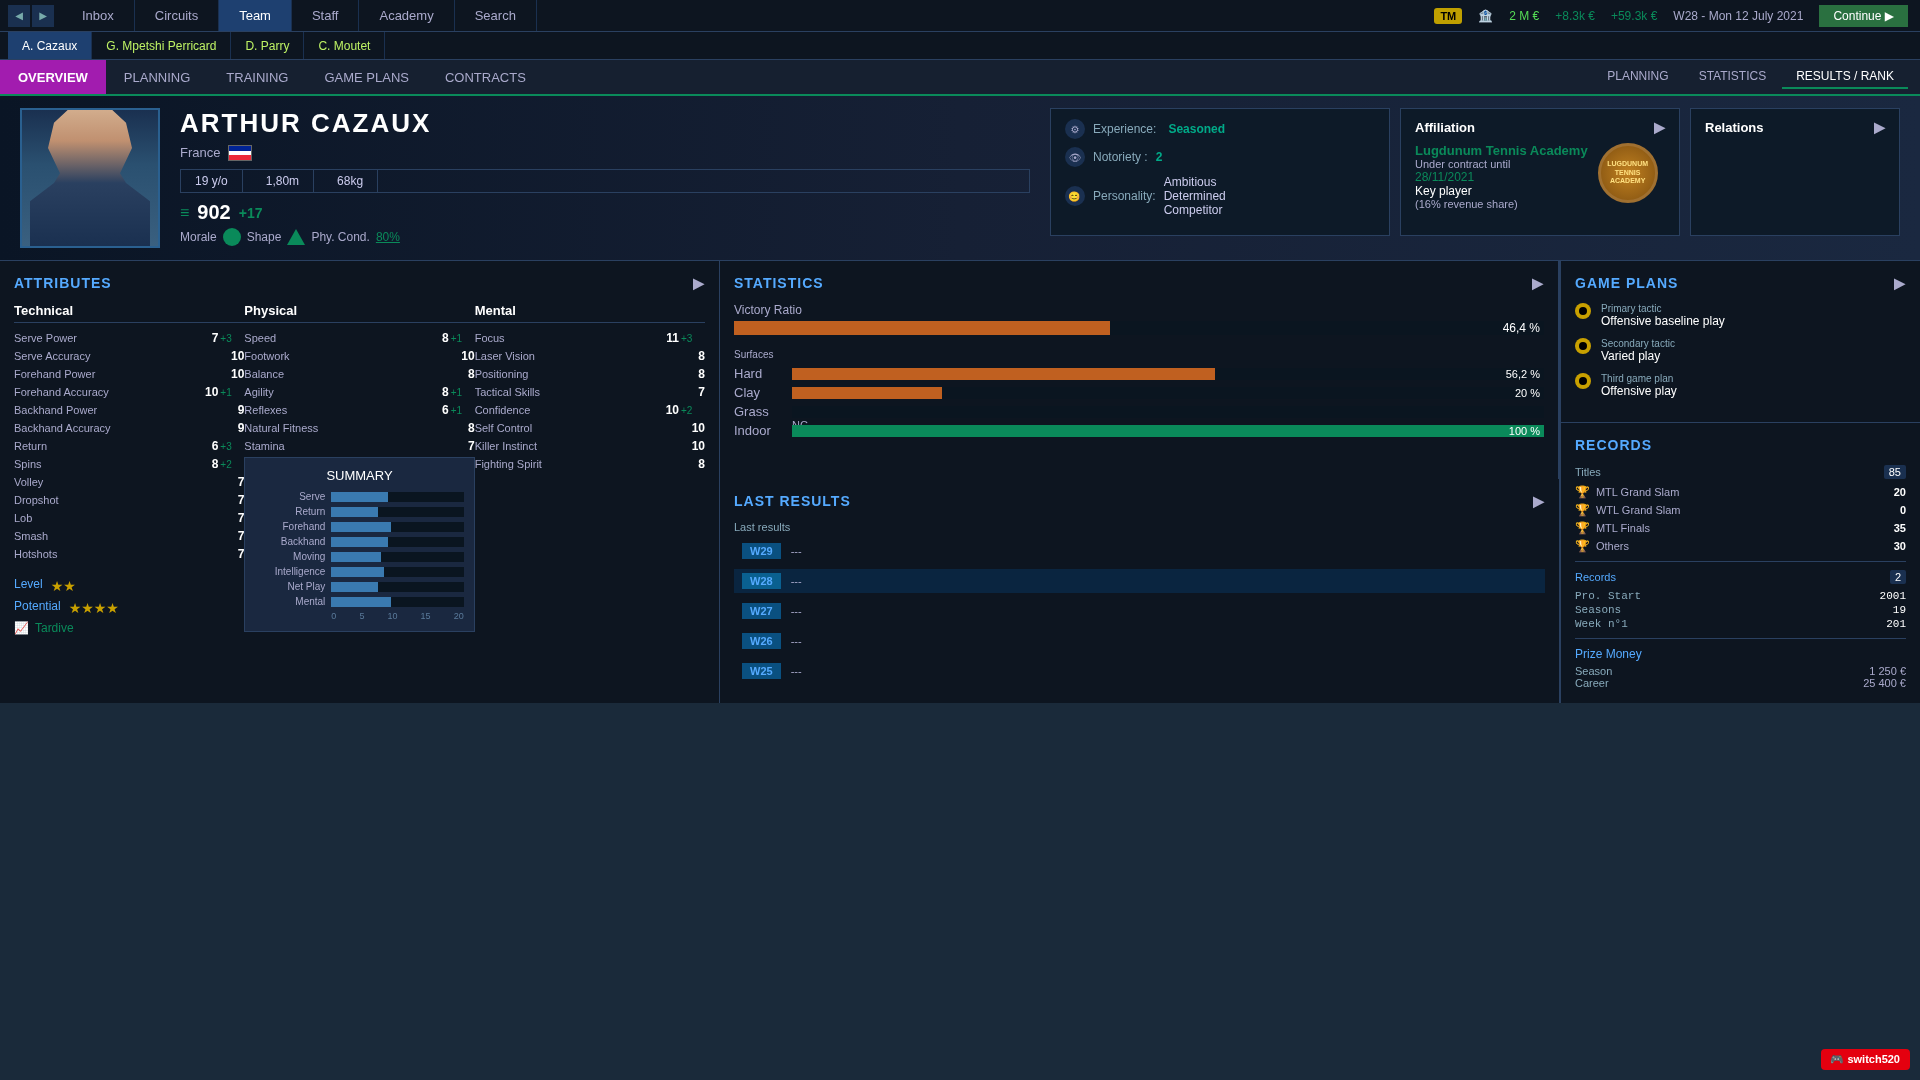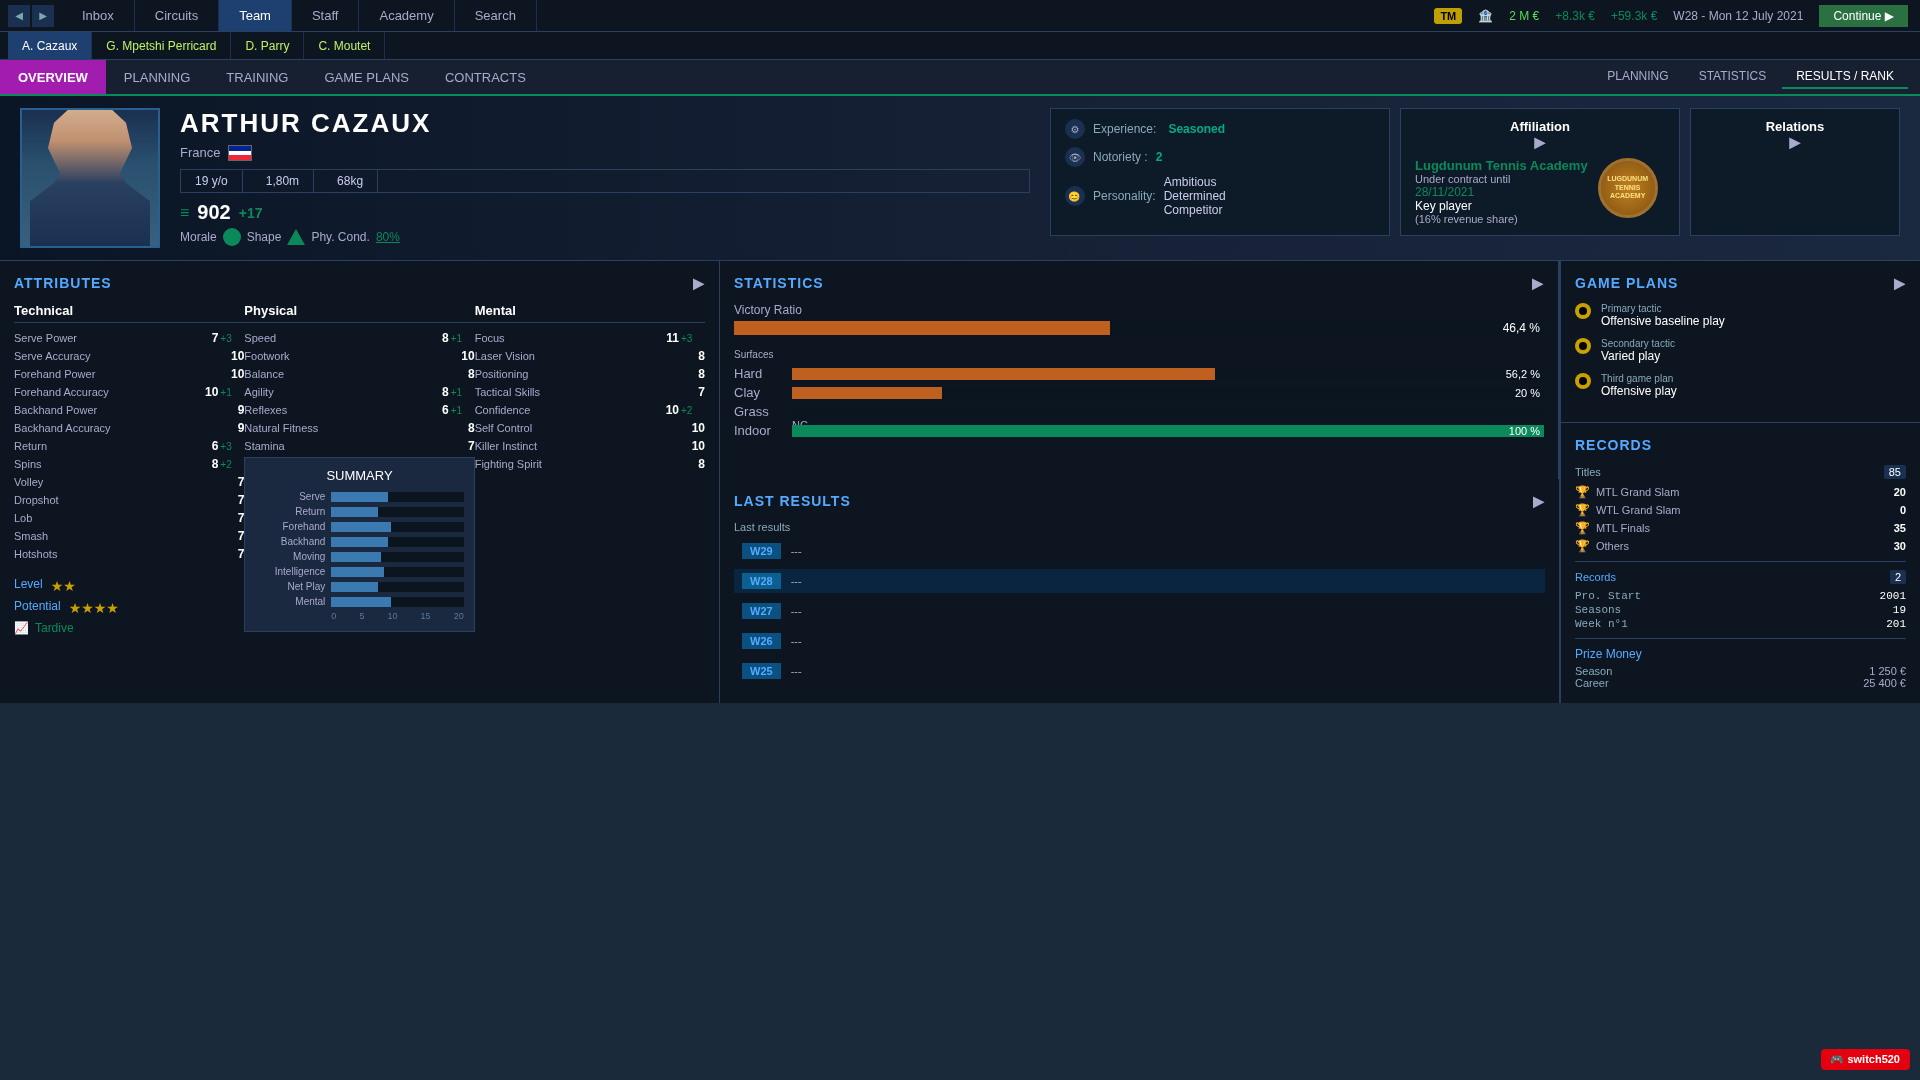--- a/index.html
+++ b/index.html
@@ -67,21 +67,21 @@
     .affiliation-panel { background: #0d1a28; border: 1px solid #2a4060; padding: 10px 14px; min-width: 280px; }
     .affiliation-org { color: #0a8a5a; font-size: 13px; font-weight: bold; }
     .affiliation-detail { color: #aac; font-size: 11px; }
     .affiliation-date { color: #0a8a5a; font-size: 12px; }
     .affiliation-key { color: #fff; font-size: 12px; }
     .affiliation-rev { color: #aac; font-size: 11px; }
     .affiliation-logo { width: 60px; height: 60px; border-radius: 50%; background: radial-gradient(circle, #c08020, #805010); border: 3px solid #a07030; display: flex; align-items: center; justify-content: center; font-size: 8px; color: #fff; text-align: center; }
 
     
     .relations-panel { background: #0d1a28; border: 1px solid #2a4060; padding: 10px 14px; min-width: 200px; flex: 1; }
-    .panel-title { color: #fff; font-size: 13px; font-weight: bold; margin-bottom: 8px; display: flex; justify-content: space-between; align-items: center; flex-direction: column; }
+    .panel-title { color: #fff; font-size: 13px; font-weight: bold; margin-bottom: 8px; display: flex; justify-content: space-between; align-items: center; }
 
     
     .content-area { display: flex; flex: 1; gap: 0; overflow: hidden; }
 
     
     .attributes-panel { background: #0d1520; width: 720px; padding: 14px; border-right: 1px solid #2a4060; overflow-y: auto; }
     .section-title { color: #5af; font-size: 14px; font-weight: bold; margin-bottom: 12px; letter-spacing: 1px; display: flex; justify-content: space-between; }
     .attrs-grid { display: flex; gap: 0; }
     .attr-col { flex: 1; }
     .attr-col-title { color: #fff; font-size: 13px; font-weight: bold; margin-bottom: 8px; padding-bottom: 4px; border-bottom: 1px solid #2a4060; }

